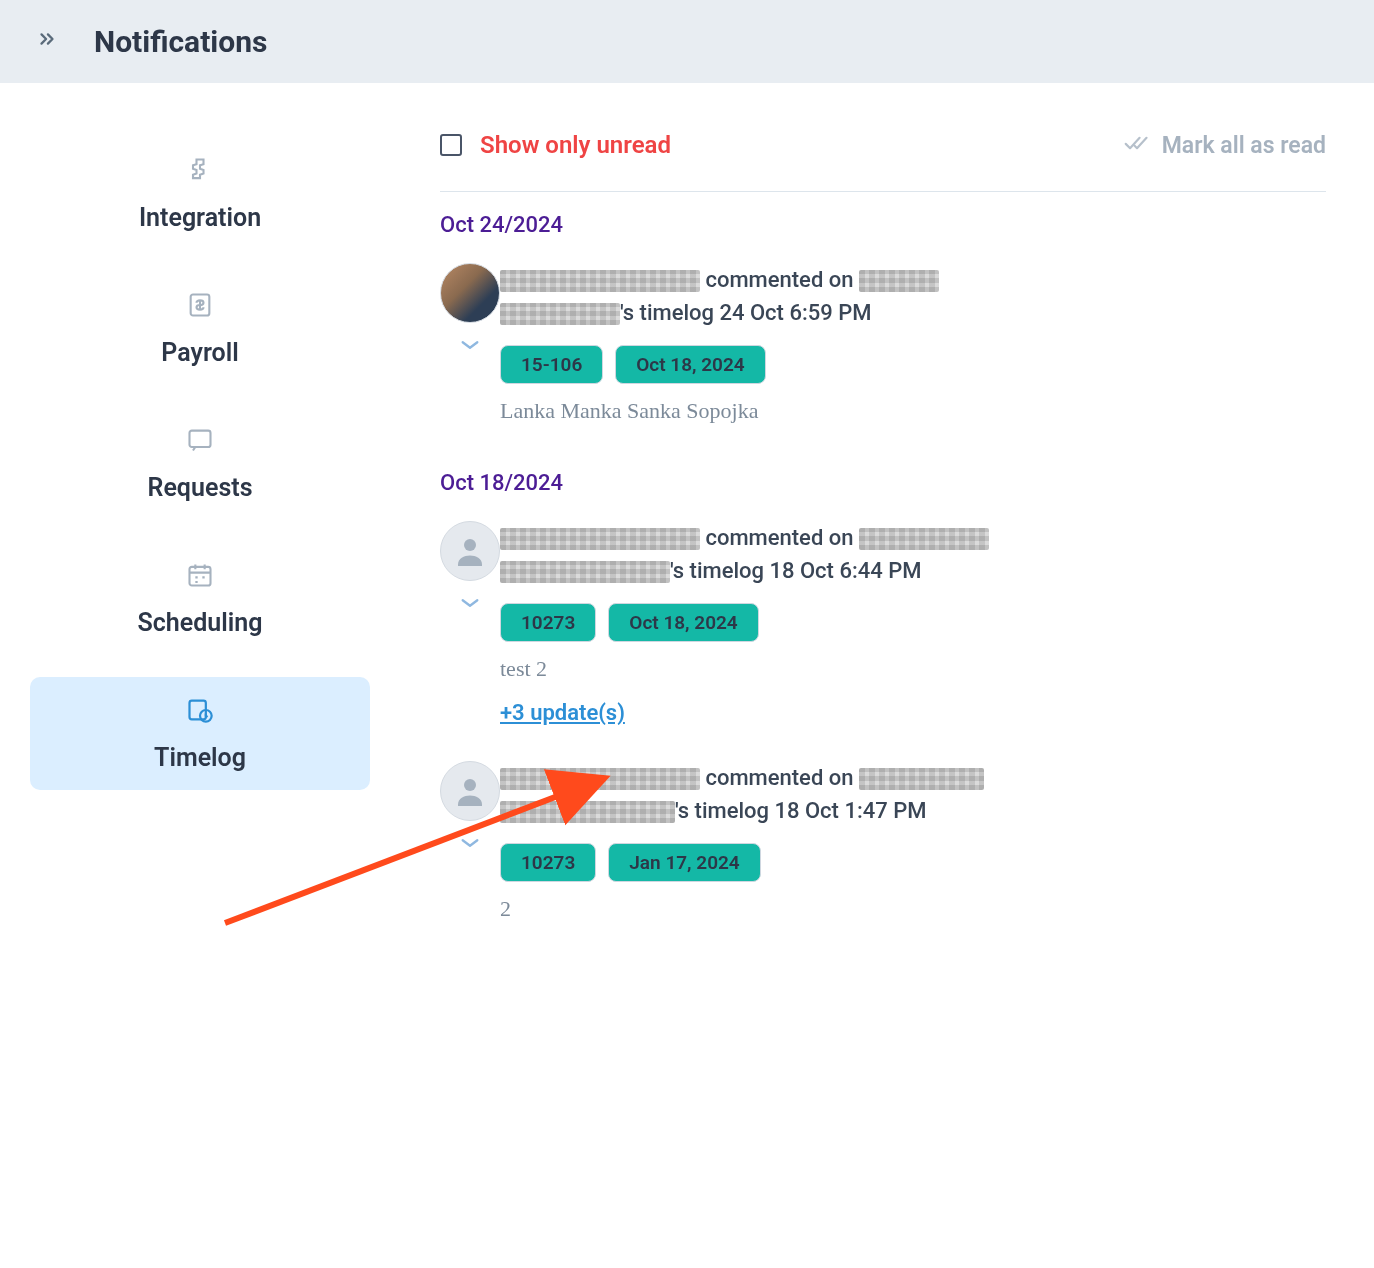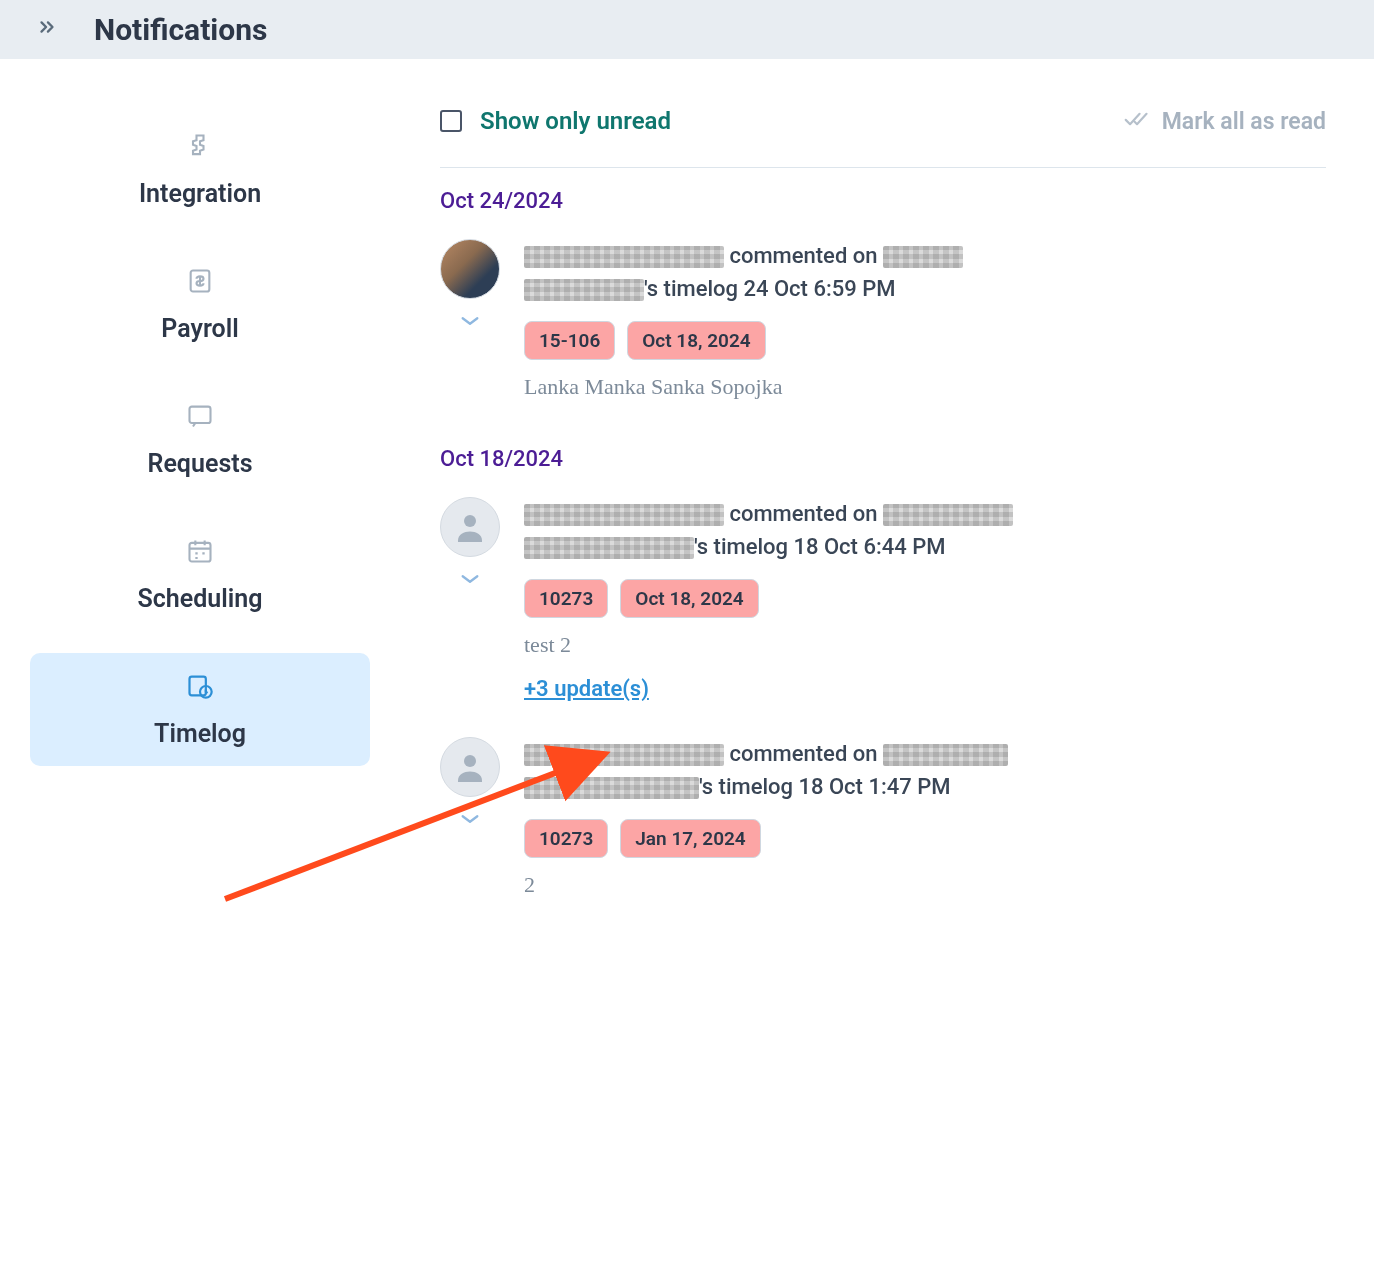--- a/index.html
+++ b/index.html
@@ -4,21 +4,21 @@
 <style>
   * { box-sizing: border-box; margin: 0; padding: 0; }
   body {
     font-family: -apple-system, BlinkMacSystemFont, "Segoe UI", Roboto, sans-serif;
     background: #ffffff;
     color: #2d3748;
     width: 1374px;
   }
   .header {
     background: #e8edf2;
-    padding: 12px 36px;
+    padding: 24px 36px;
     display: flex;
     align-items: center;
     gap: 36px;
   }
   .header-title {
     font-size: 30px;
     font-weight: 700;
     color: #2d3748;
   }
   .collapse-icon {
@@ -82,40 +82,39 @@
   }
   .chk {
     width: 22px;
     height: 22px;
     border: 2.5px solid #4a5568;
     border-radius: 3px;
   }
   .chk-label {
     font-size: 24px;
     font-weight: 600;
-    color: #0f766e;
+    color: #ef4444;
   }
   .mark-read {
     display: flex;
     align-items: center;
     gap: 12px;
     color: #a6b2bf;
     font-size: 23px;
     font-weight: 600;
     cursor: pointer;
   }
   .date-header {
     color: #4c1d95;
     font-size: 22px;
     font-weight: 500;
     margin: 18px 0 26px 0;
   }
   .notif {
     display: flex;
-    gap: 24px;
     margin-bottom: 36px;
   }
   .notif-left {
     display: flex;
     flex-direction: column;
     align-items: center;
     gap: 14px;
     width: 60px;
   }
   .avatar {
@@ -152,25 +151,25 @@
                 repeating-linear-gradient(0deg,#cfcfcf 0 5px,#e9e9e9 5px 9px);
     background-blend-mode: multiply;
     height: 22px;
     border-radius: 2px;
   }
   .plain { color: #3a4656; }
   .pill-row { display: flex; gap: 12px; margin-bottom: 14px; }
   .pill {
     border: 1.5px solid #cfd7e0;
     border-radius: 8px;
-    padding: 7px 14px;
+    padding: 7px 20px;
     font-size: 19px;
     font-weight: 600;
     color: #2d3748;
-    background: #fca5a5;
+    background: #14b8a6;
   }
   .comment {
     color: #7c8a99;
     font-size: 22px;
     font-weight: 500;
     margin-bottom: 10px;
     font-family: Liberation Serif, serif;
   }
   .updates-link {
     color: #2c8fd6;

